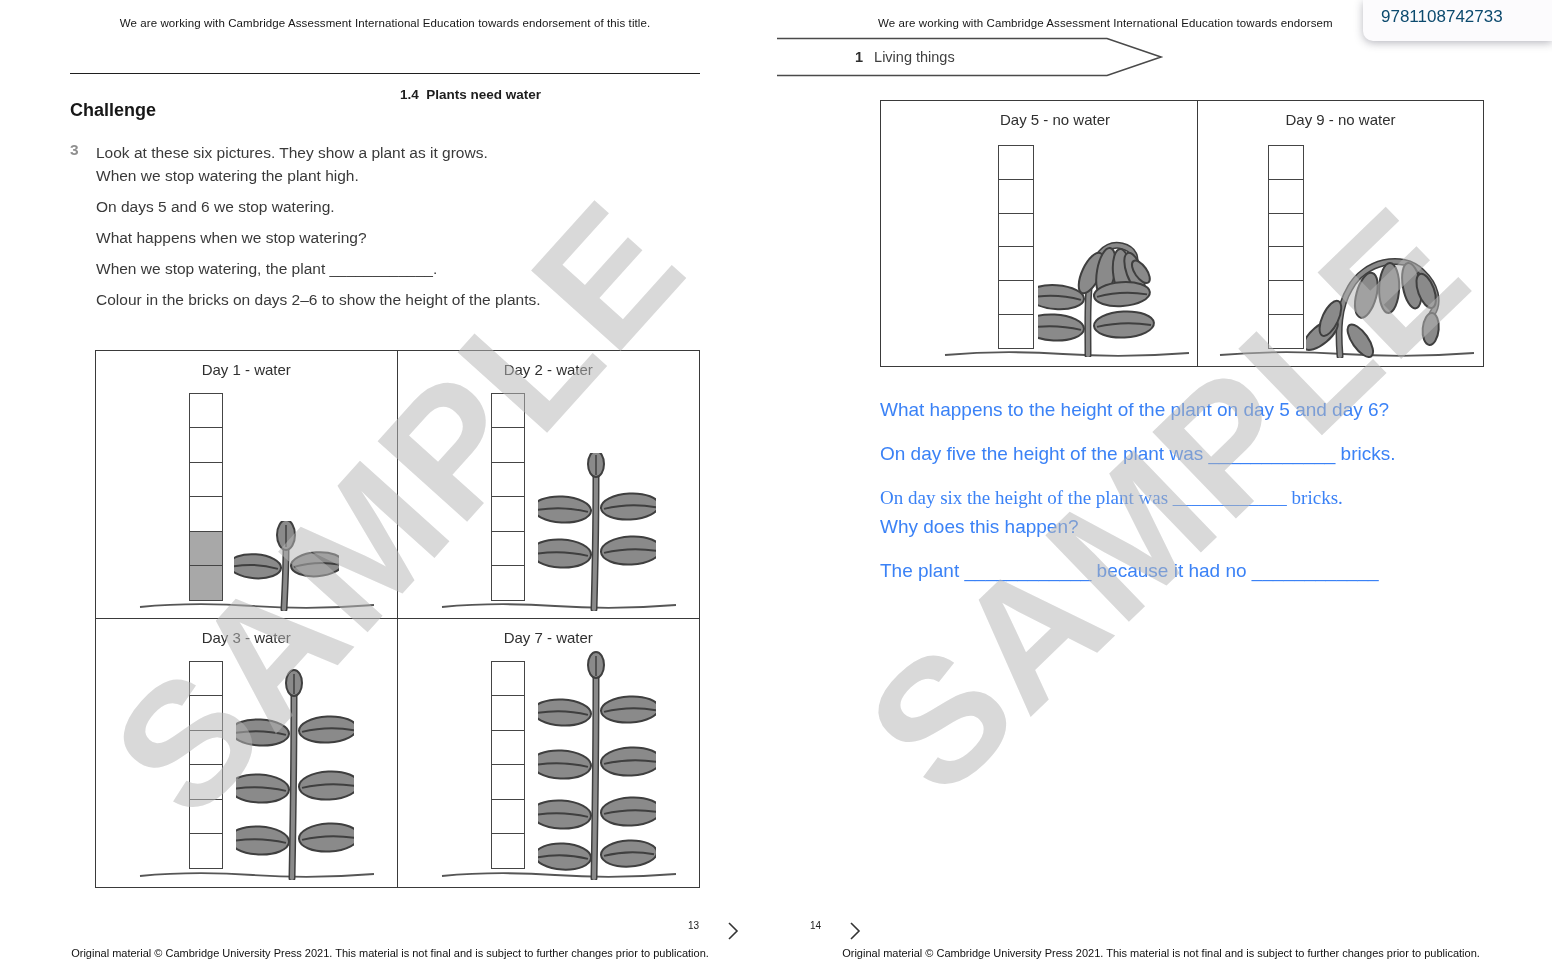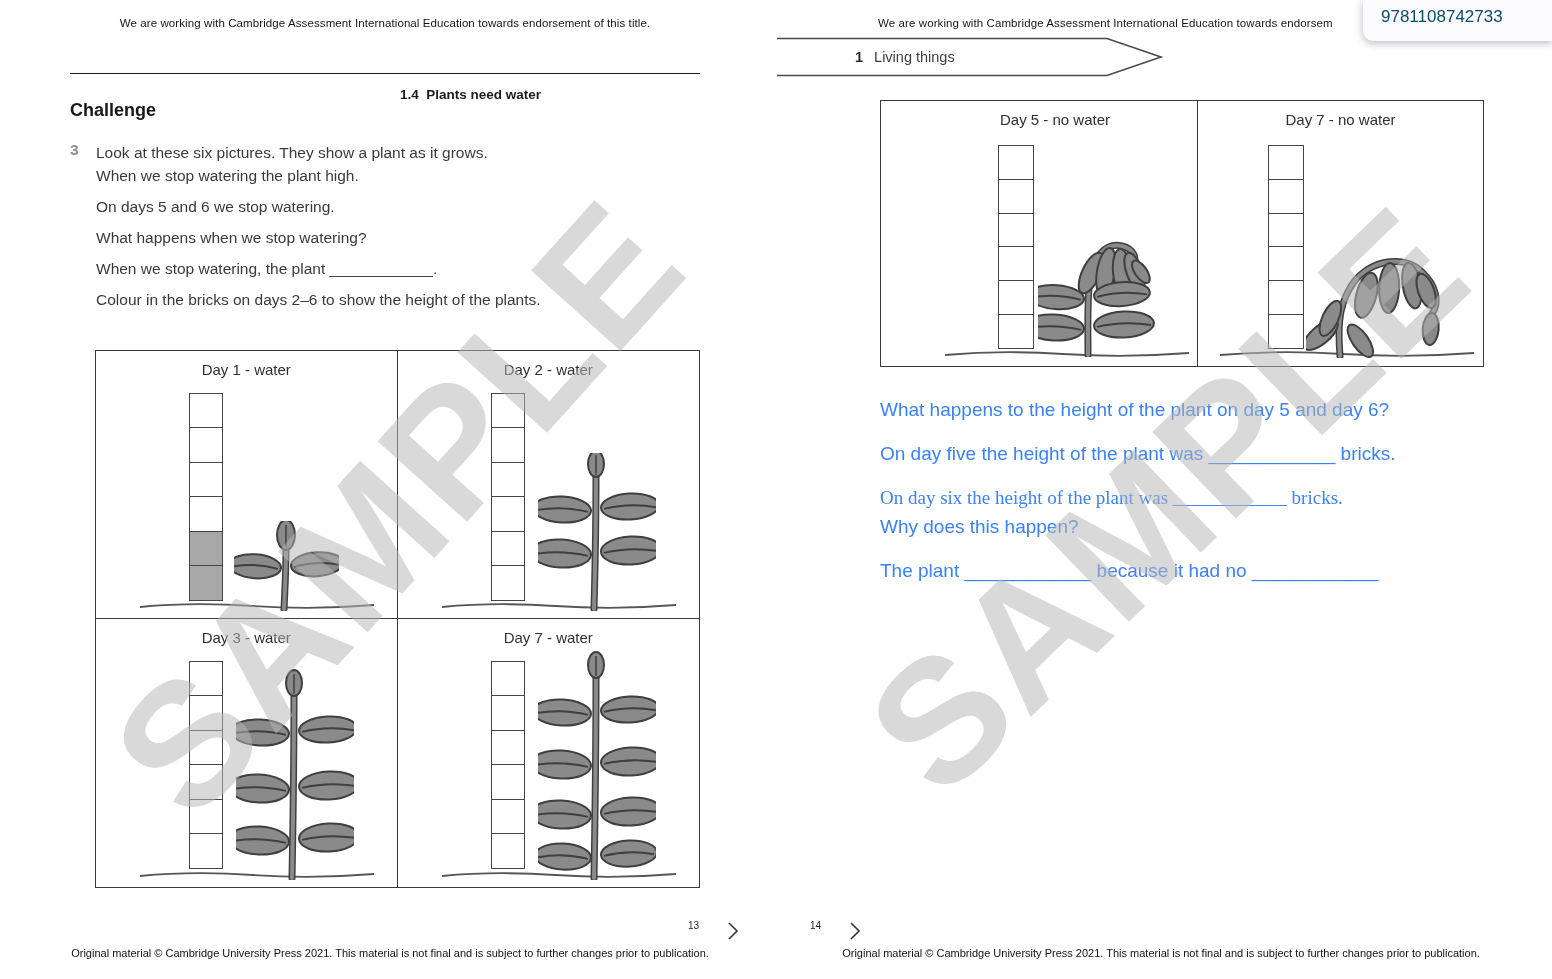--- a/index.html
+++ b/index.html
@@ -331,21 +331,21 @@
           <path d="M-2,1 Q-29,-4 -56,2" stroke="#3f3f3f" stroke-width="2" fill="none"></path>
         </g>
         <g transform="translate(57,124) rotate(-3)">
           <ellipse cx="29" cy="0" rx="30" ry="13" fill="#8a8a8a" stroke="#3f3f3f" stroke-width="2"></ellipse>
           <path d="M2,1 Q29,-4 56,2" stroke="#3f3f3f" stroke-width="2" fill="none"></path>
         </g>
       </svg>
     </div>
 
     <div class="cell">
-      <div class="panel-title">Day 7 - no water</div>
+      <div class="panel-title">Day 9 - no water</div>
       <div class="tower sm" style="left:70px; top:44px;">
           <div class="brick"></div>
           <div class="brick"></div>
           <div class="brick"></div>
           <div class="brick"></div>
           <div class="brick"></div>
           <div class="brick"></div>
         </div>
       <svg class="ground" style="left:20px; bottom:6px;" width="258" height="14" viewBox="0 0 258 14">
         <path d="M2,9 Q60,4 125,8 T256,7" stroke="#565656" stroke-width="1.8" fill="none"></path>

